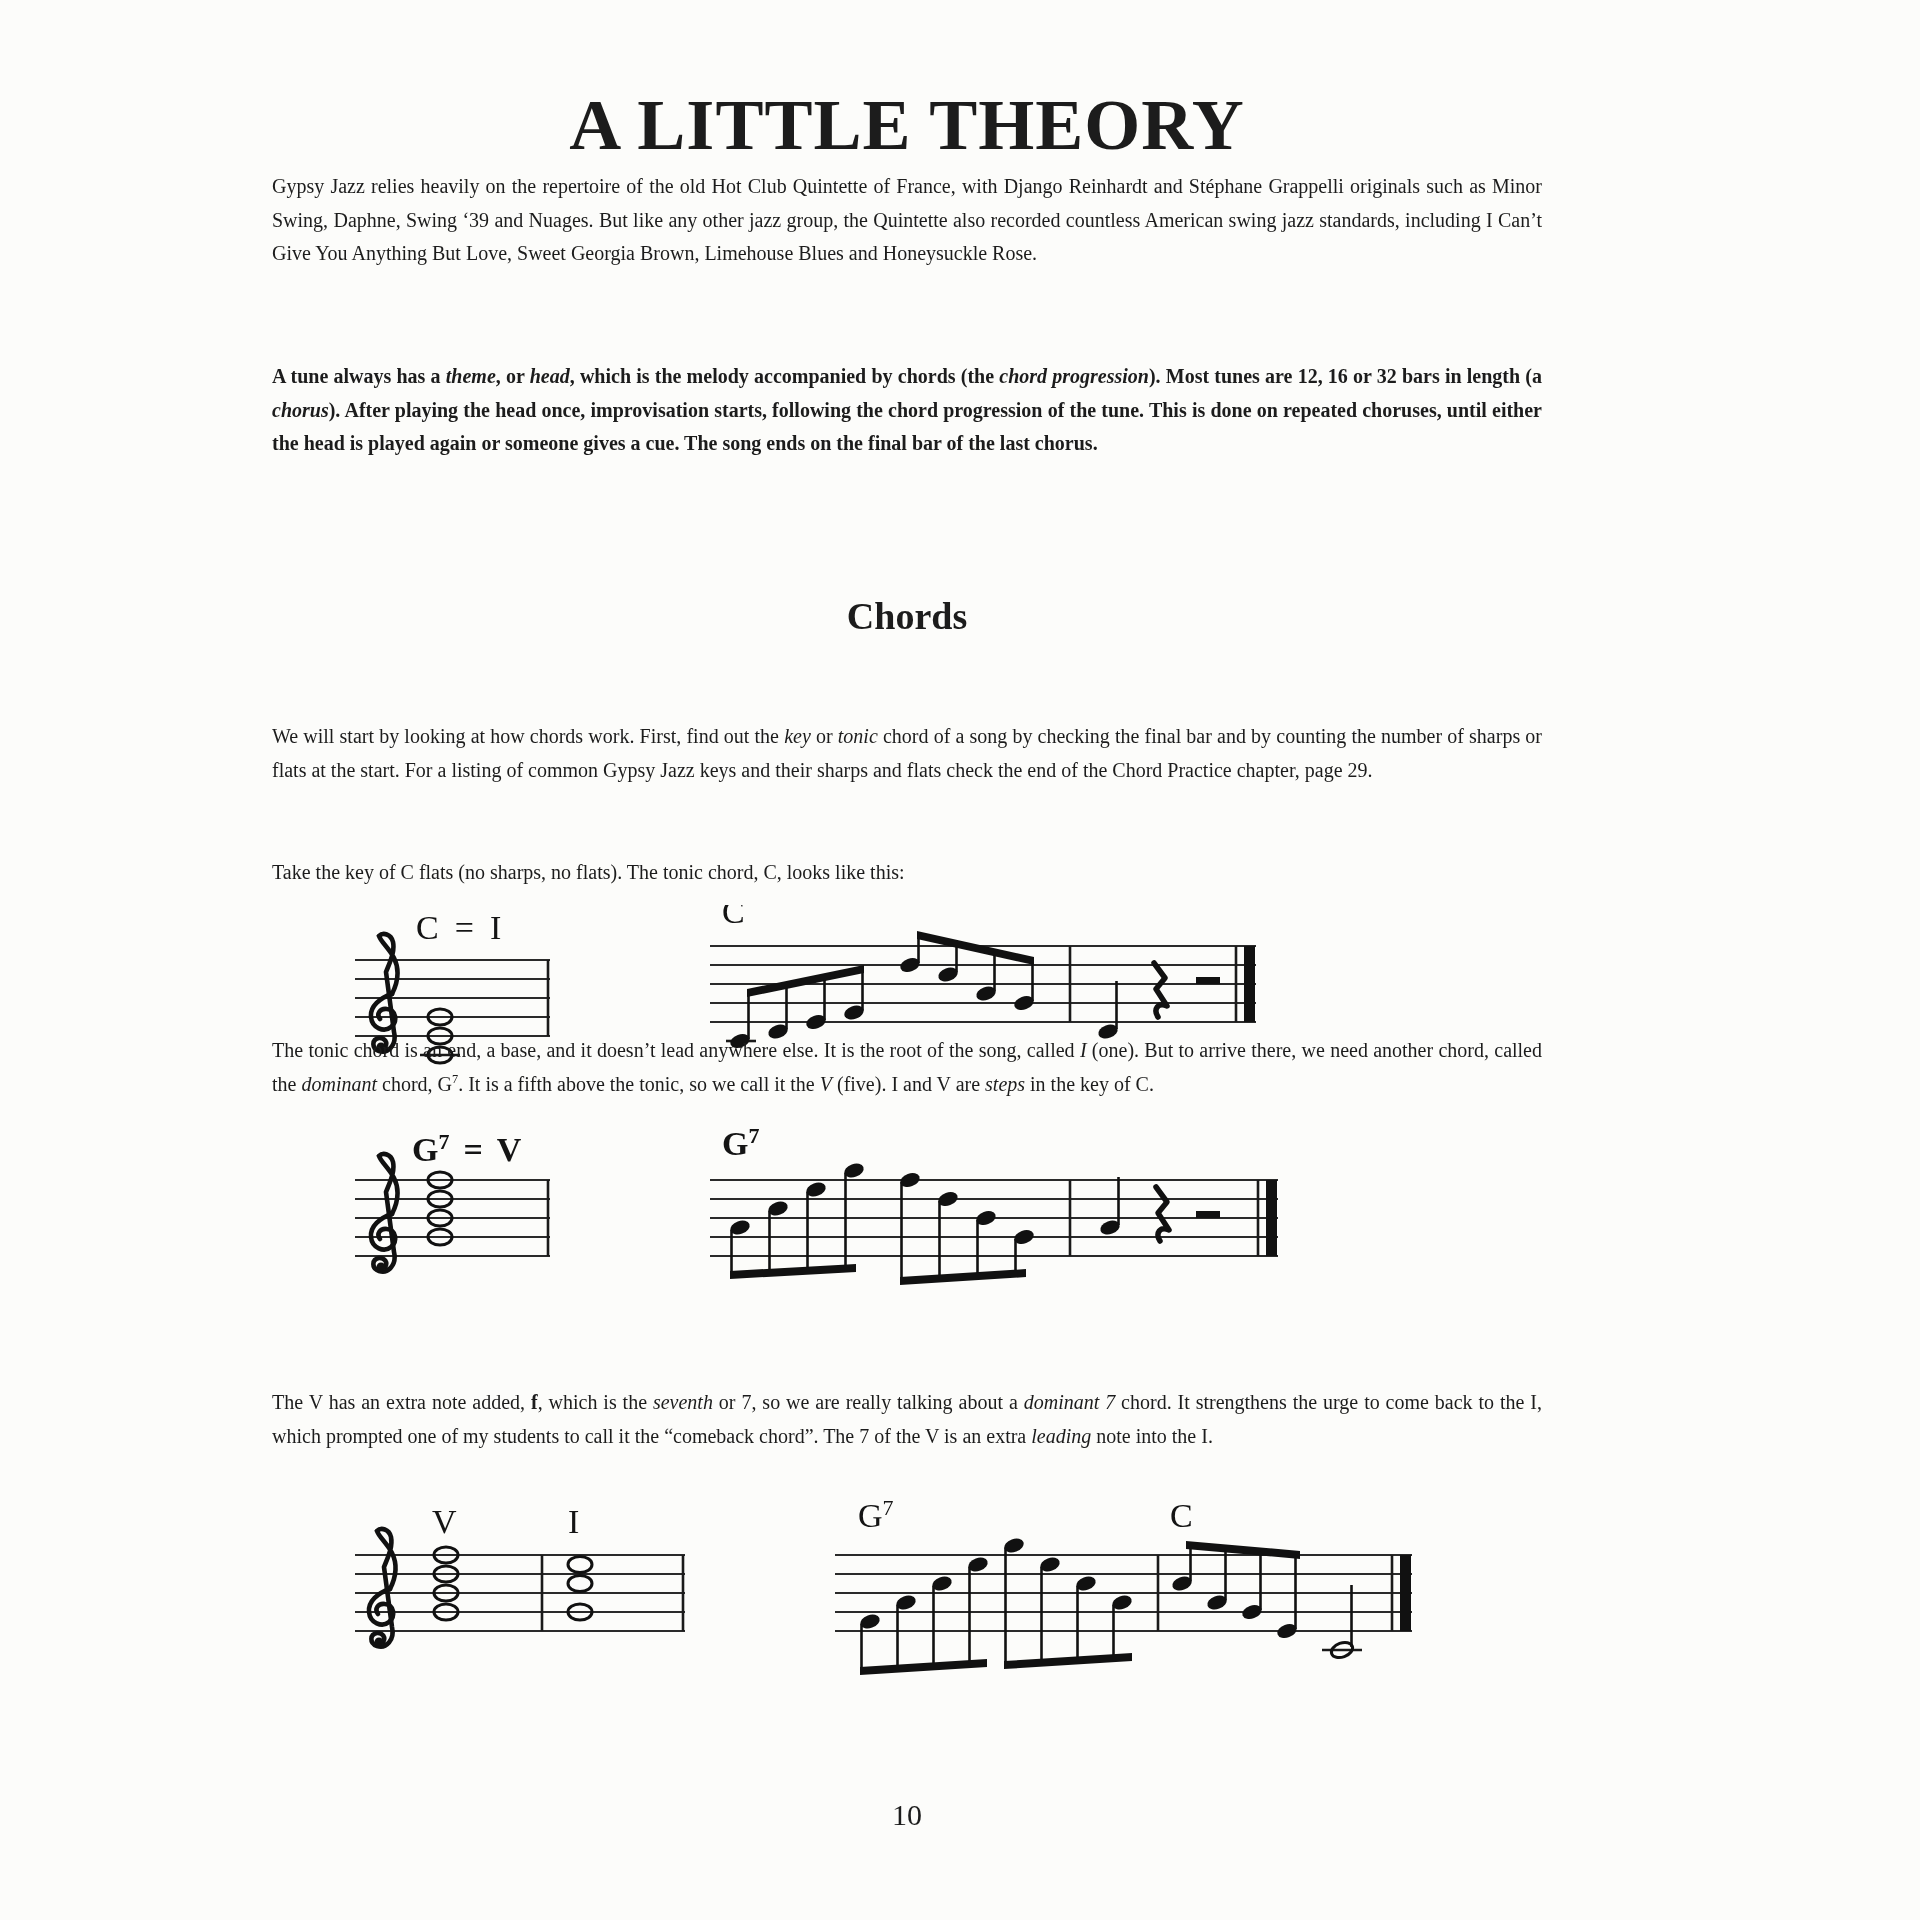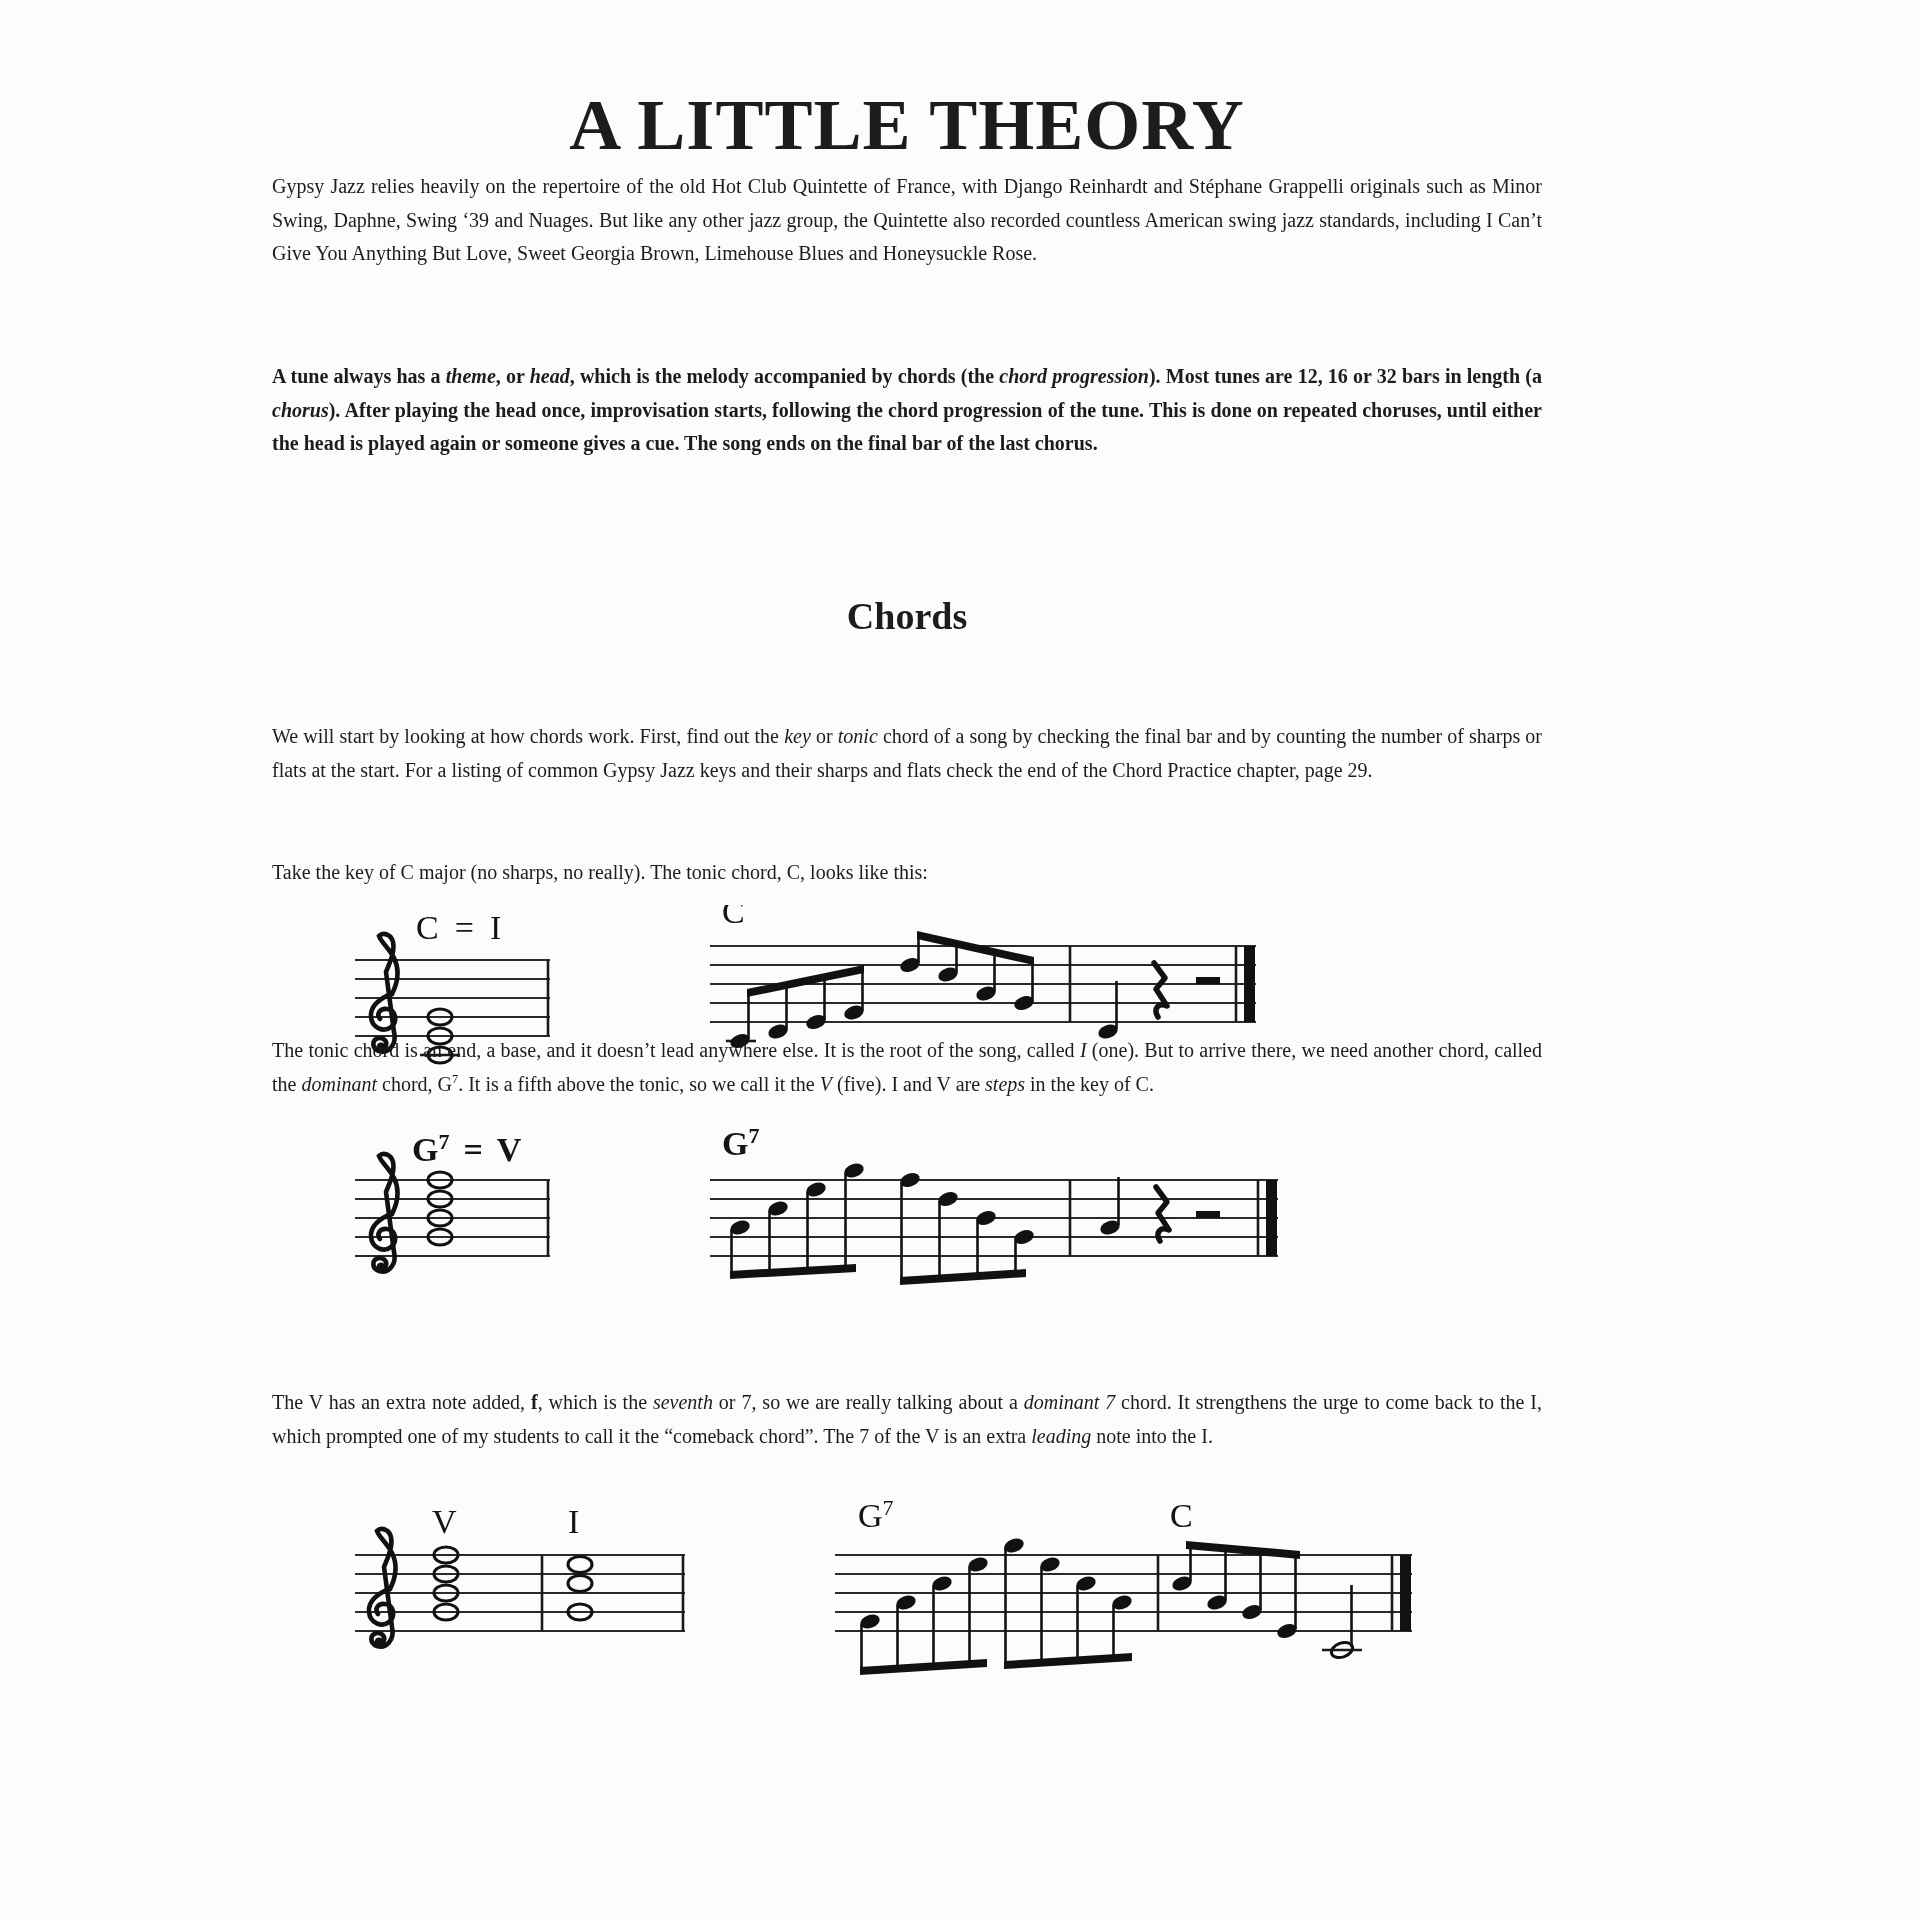--- a/index.html
+++ b/index.html
@@ -63,21 +63,21 @@
 <div class="page">
 
   <h1 class="title">A LITTLE THEORY</h1>
 
   <p class="para p1"><span>Gypsy Jazz relies heavily on the repertoire of the old Hot Club Quintette of France, with Django Reinhardt and Stéphane Grappelli originals such as Minor Swing, Daphne, Swing ‘39 and Nuages. But like any other jazz group, the Quintette also recorded countless American swing jazz standards, including I Can’t Give You Anything But Love, Sweet Georgia Brown, Limehouse Blues and Honeysuckle Rose.</span></p>
   <p class="para p2"><span>A tune always has a </span><span class="it">theme</span><span>, or </span><span class="it">head</span><span>, which is the melody accompanied by chords (the </span><span class="it">chord progression</span><span>). Most tunes are 12, 16 or 32 bars in length (a </span><span class="it">chorus</span><span>). After playing the head once, improvisation starts, following the chord progression of the tune. This is done on repeated choruses, until either the head is played again or someone gives a cue. The song ends on the final bar of the last chorus.</span></p>
 
   <h2 class="heading2">Chords</h2>
 
   <p class="para p3"><span>We will start by looking at how chords work. First, find out the </span><span class="it">key</span><span> or </span><span class="it">tonic</span><span> chord of a song by checking the final bar and by counting the number of sharps or flats at the start. For a listing of common Gypsy Jazz keys and their sharps and flats check the end of the Chord Practice chapter, page 29.</span></p>
-  <p class="para p4"><span>Take the key of C major (no sharps, no really). The tonic chord, C, looks like this:</span></p>
+  <p class="para p4"><span>Take the key of C flats (no sharps, no flats). The tonic chord, C, looks like this:</span></p>
 
   <div class="notation ex1">
     <svg width="1270" height="190" viewBox="0 0 1270 190">
 
       <g>
         <line class="sl" x1="85" y1="55" x2="280" y2="55"></line>
         <line class="sl" x1="85" y1="74" x2="280" y2="74"></line>
         <line class="sl" x1="85" y1="93" x2="280" y2="93"></line>
         <line class="sl" x1="85" y1="112" x2="280" y2="112"></line>
         <line class="sl" x1="85" y1="131" x2="280" y2="131"></line>
@@ -278,14 +278,15 @@
           <line class="st" x1="1081.5" y1="152" x2="1081.5" y2="90"></line>
         </g>
         <g>
           <line class="bl" x1="1122" y1="60" x2="1122" y2="136"></line>
           <rect x="1130" y="60" width="11" height="76" fill="#111"></rect>
         </g>
       </g>
     </svg>
   </div>
 
+  <div class="pagenum">10</div>
 
 </div>
 
 </body></html>

